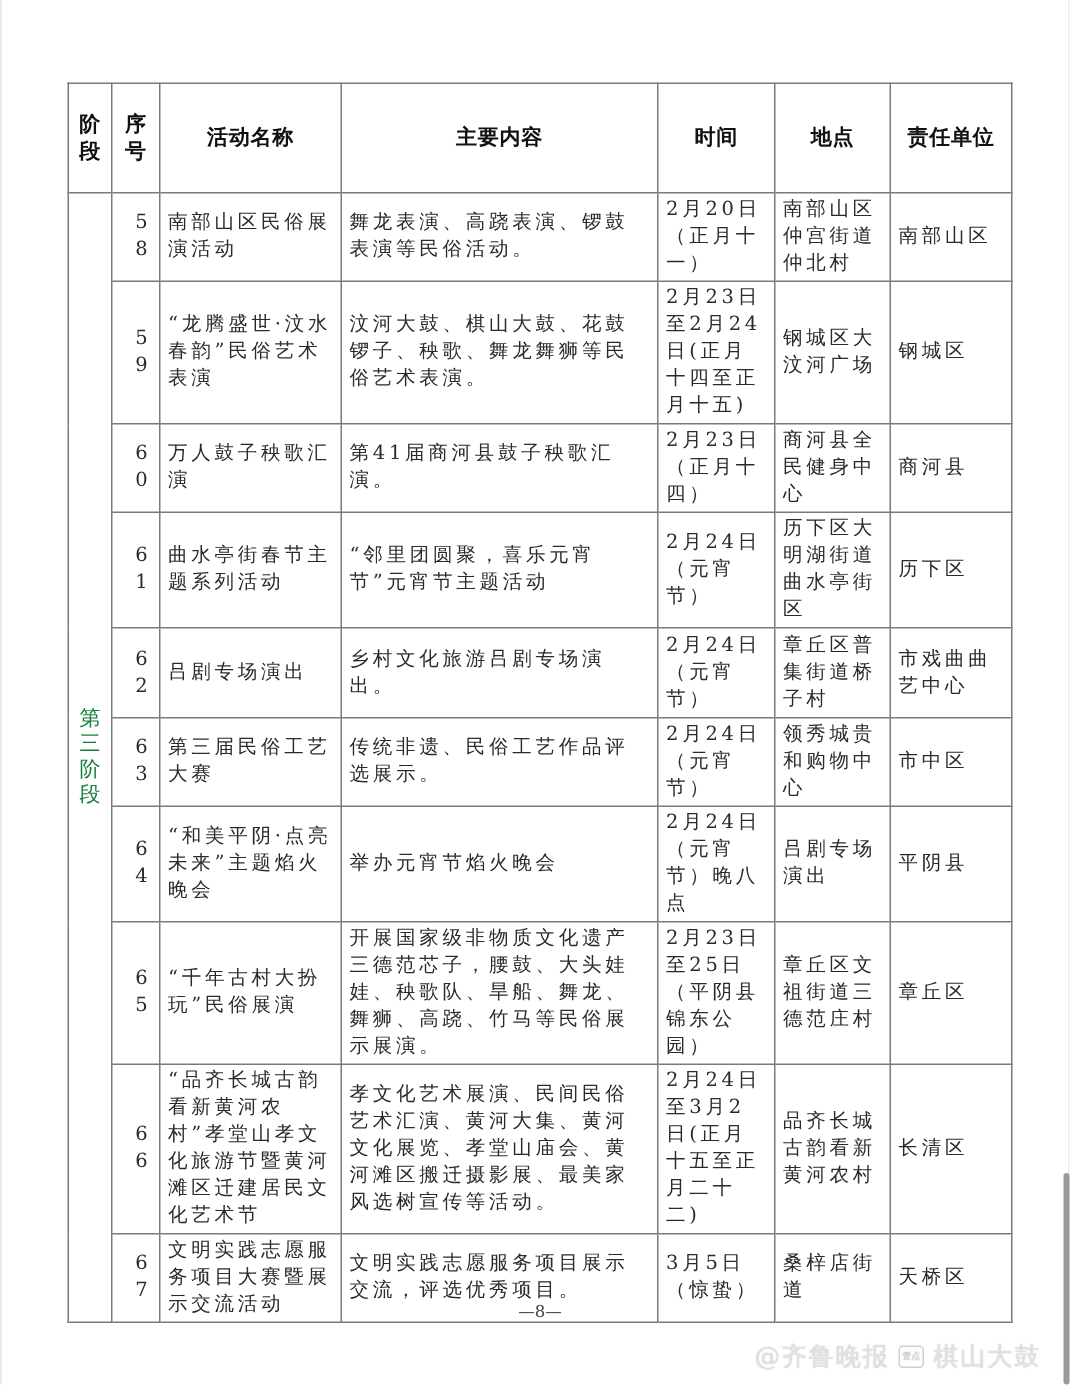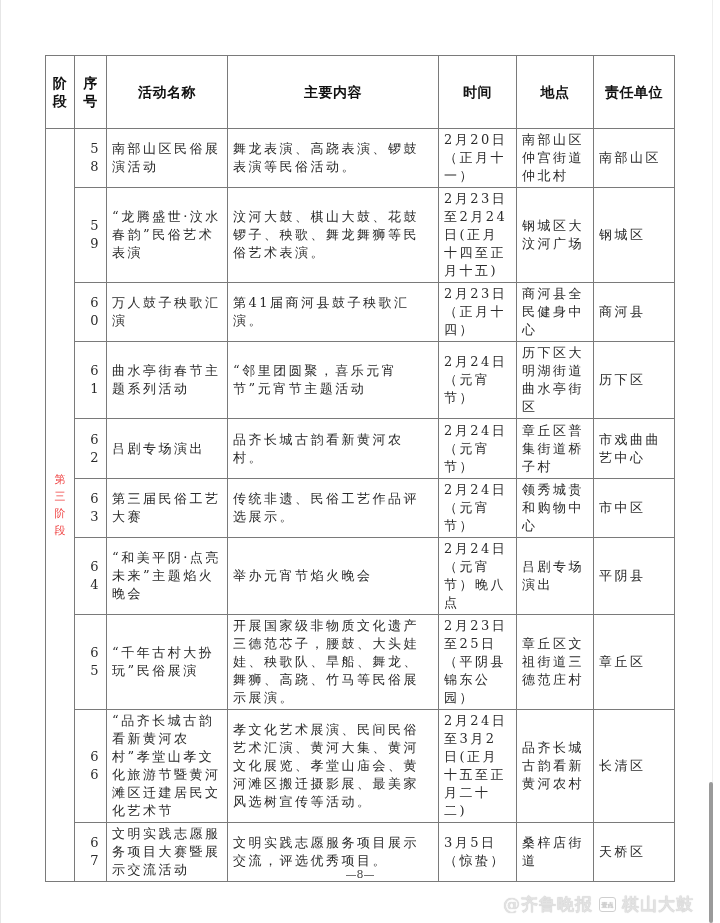--- a/index.html
+++ b/index.html
@@ -25,33 +25,33 @@
     font-weight: normal;
   }
   table.schedule th {
     font-family: "DejaVu Sans", "Liberation Sans", sans-serif;
     font-weight: bold; font-size: 14px; letter-spacing: 0.5px;
     text-align: center; color: #111;
   }
   th.stacked { line-height: 30px; padding: 0; }
   td.seq { text-align: right; letter-spacing: 0; font-size: 13px; padding: 0; }
   td.phase { text-align: center; padding: 0; }
-  .phase-text { display: inline-block; width: 14px; line-height: 17px; font-size: 11px; letter-spacing: 0; color: #ef4444; }
+  .phase-text { display: inline-block; width: 14px; line-height: 17px; font-size: 14px; letter-spacing: 0; color: #15803d; }
   td.time { text-align: left; letter-spacing: 1px; padding: 2px 3px; }
   td.unit { padding-left: 6px; margin-left: 26px; }
   .page-number {
     position: absolute; left: 340px; top: 868px; width: 40px; text-align: center;
     font-size: 11px; color: #444; letter-spacing: 0;
   }
   .watermark {
     position: absolute; left: 503px; top: 891px; height: 26px;
     font-family: "DejaVu Serif", serif; font-size: 17px; color: #e2e2e2;
     letter-spacing: 1px; white-space: nowrap;
     text-shadow: 0 0 1px #bdbdbd;
-    display: flex; align-items: center; gap: 6px; font-weight: bold;
+    display: flex; align-items: center; gap: 6px;
   }
   .wm-badge {
     display: inline-block; width: 15px; height: 13px; border: 1.5px solid #cfcfcf; border-radius: 3px;
     font-size: 6px; line-height: 13px; text-align: center; color: #cfcfcf; letter-spacing: 0;
   }
   .scrollbar {
     position: absolute; left: 709px; top: 782px; width: 4px; height: 141px;
     background: #9a9a9a; border-radius: 2px;
   }
 </style>
@@ -120,21 +120,21 @@
       <td class="seq">61</td>
       <td>曲水亭街春节主题系列活动</td>
       <td>“邻里团圆聚，喜乐元宵节”元宵节主题活动</td>
       <td class="time">2月24日（元宵节）</td>
       <td>历下区大明湖街道曲水亭街区</td>
       <td class="unit">历下区</td>
     </tr>
     <tr style="height:60px">
       <td class="seq">62</td>
       <td>吕剧专场演出</td>
-      <td>品齐长城古韵看新黄河农村。</td>
+      <td>乡村文化旅游吕剧专场演出。</td>
       <td class="time">2月24日（元宵节）</td>
       <td>章丘区普集街道桥子村</td>
       <td class="unit">市戏曲曲艺中心</td>
     </tr>
     <tr style="height:54px">
       <td class="seq">63</td>
       <td>第三届民俗工艺大赛</td>
       <td>传统非遗、民俗工艺作品评选展示。</td>
       <td class="time">2月24日（元宵节）</td>
       <td>领秀城贵和购物中心</td>

